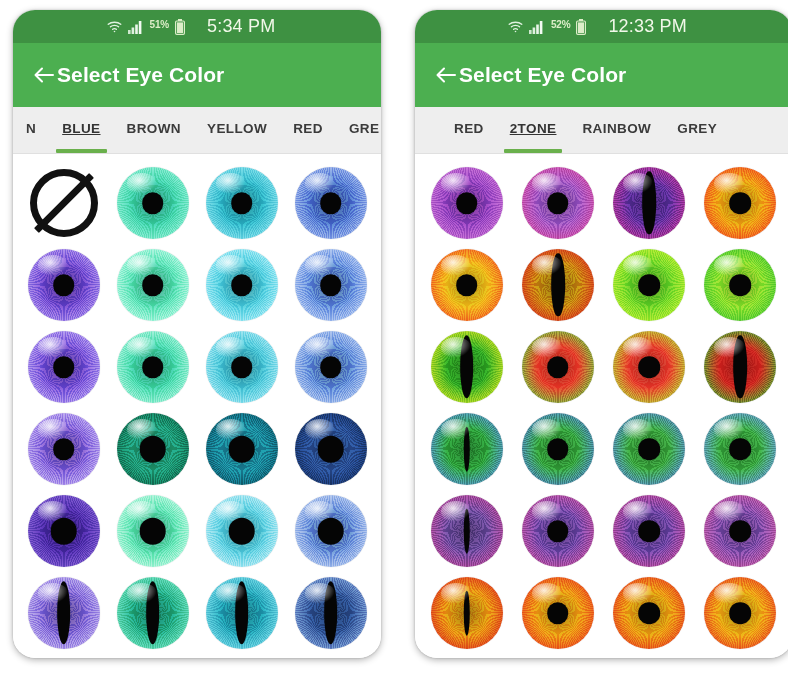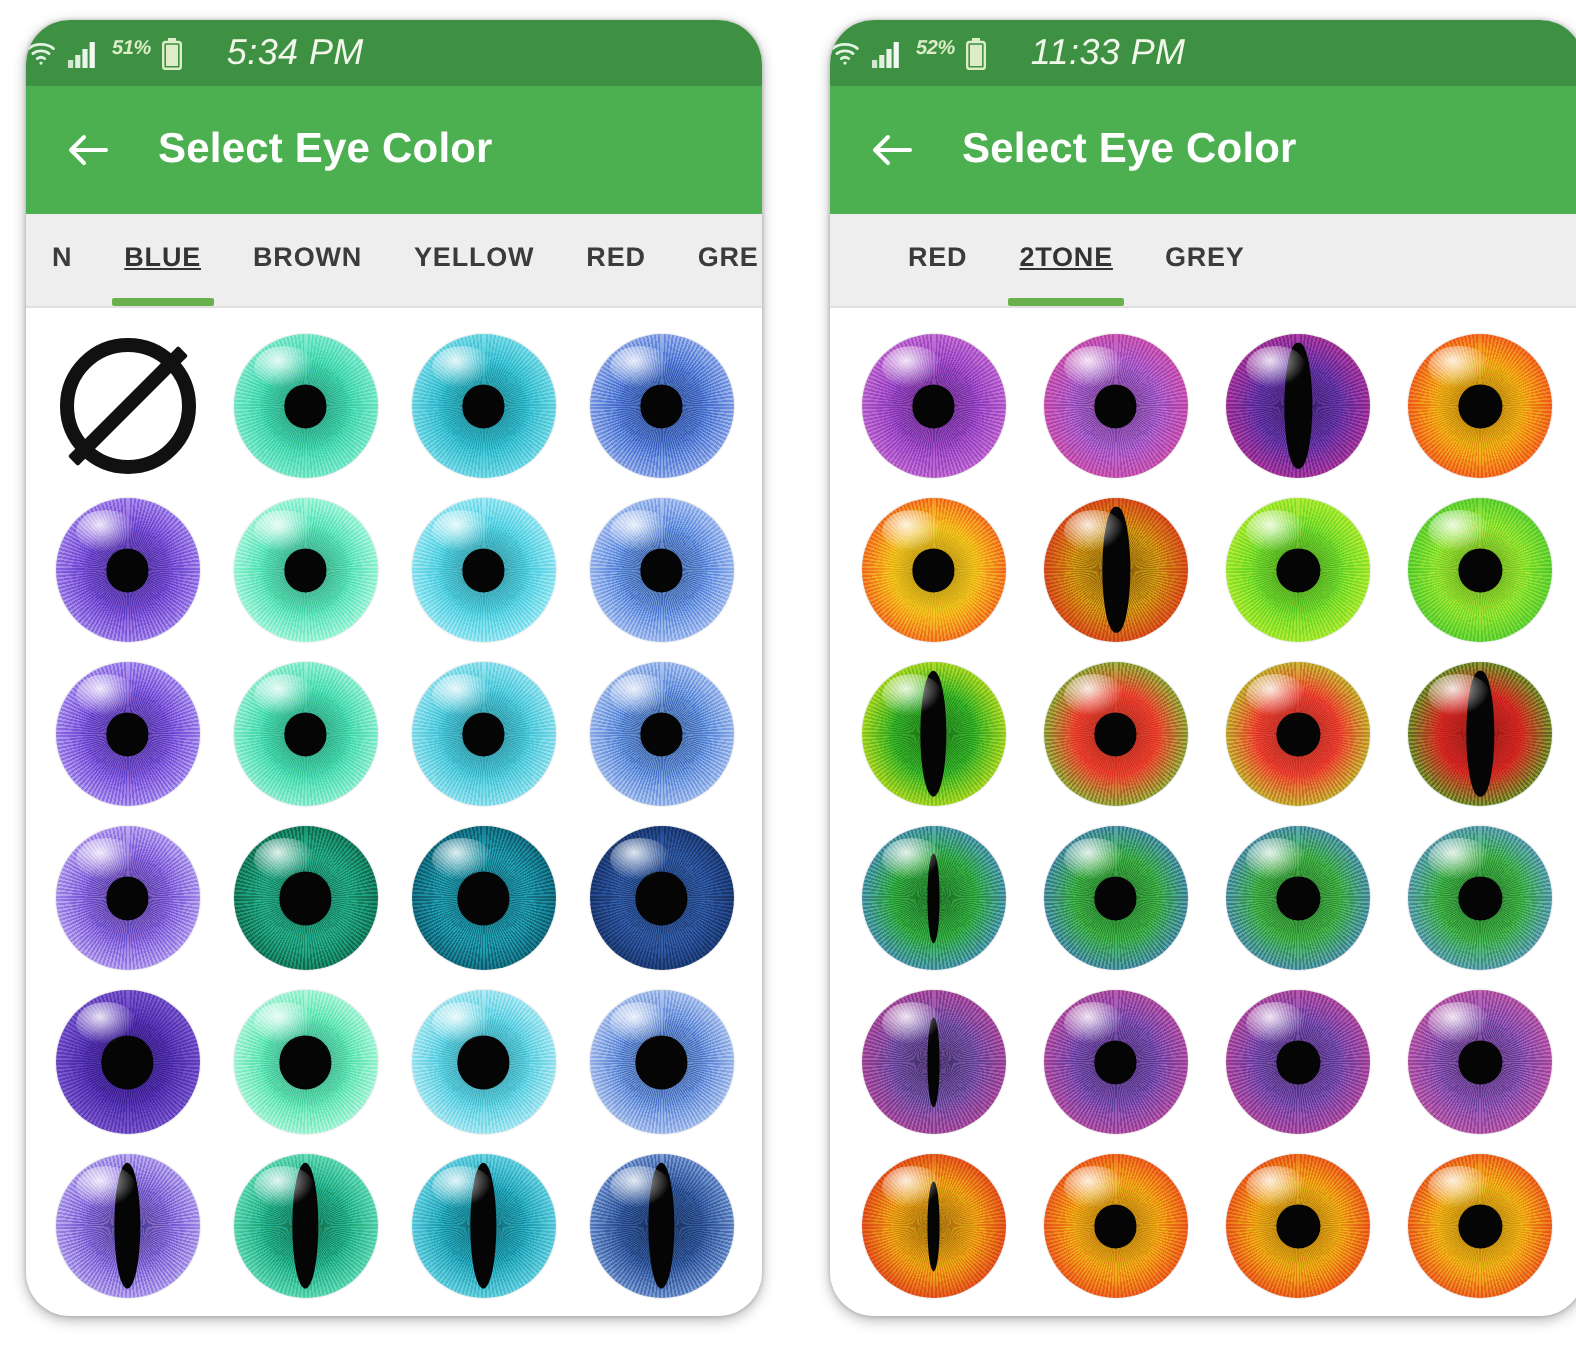--- a/index.html
+++ b/index.html
@@ -22,44 +22,42 @@
   }
   .phone.left  { left: 13px;  width: 368px; }
   .phone.right { left: 415px; width: 377px; }
 
   
   .statusbar {
     height: 33px;
     background: #3E9142;
     display: flex;
     align-items: center;
-    justify-content: flex-start;
+    justify-content: center;
     padding-right: 12px;
     gap: 6px;
     color: #e8f5e9;
-    font-style: italic;
   }
   .statusbar .sicon { display:flex; align-items:center; }
   .batt-pct {
     font-size: 10px; font-weight: bold; letter-spacing: -0.2px;
     color: #dcedc8; position: relative; top: -2px;
   }
   .clock {
     font-size: 18px; font-weight: 400; color:#f1f8e9;
     letter-spacing: 0.2px; margin-left: 16px;
   }
 
   
   .appbar {
     height: 64px;
     background: #4CAF50;
     display: flex;
     align-items: center;
     padding-left: 18px;
-    gap: 22px;
   }
   .back-btn { width: 26px; height: 26px; display:flex; align-items:center; justify-content:center; cursor:pointer; }
   .appbar-title {
     color: #ffffff;
     font-size: 21px;
     font-weight: bold;
     letter-spacing: 0.1px;
   }
 
   
@@ -455,21 +453,21 @@
           </svg>
         </span>
         <span class="batt-pct">52%</span>
         <span class="sicon">
           <svg width="10" height="16" viewBox="0 0 10 16">
             <rect x="3" y="0" width="4" height="2" fill="#dcedc8"></rect>
             <rect x="0.6" y="2" width="8.8" height="13.4" rx="1.2" fill="none" stroke="#dcedc8" stroke-width="1.2"></rect>
             <rect x="2" y="3.4" width="6" height="10.6" fill="#dcedc8"></rect>
           </svg>
         </span>
-        <span class="clock">11:33 PM</span>
+        <span class="clock">12:33 PM</span>
       </div>
       <div class="appbar">
         <div class="back-btn">
           <svg width="24" height="20" viewBox="0 0 24 20" fill="none" stroke="#ffffff" stroke-width="2" stroke-linecap="round" stroke-linejoin="round">
             <line x1="21" y1="10" x2="4" y2="10"></line>
             <polyline points="10,3.5 3.5,10 10,16.5"></polyline>
           </svg>
         </div>
         <div class="appbar-title">Select Eye Color</div>
       </div>
@@ -480,20 +478,24 @@
         </div>
         <div class="tab">
           <span class="tlabel">RED</span>
           <span class="tindicator"></span>
         </div>
         <div class="tab active">
           <span class="tlabel">2TONE</span>
           <span class="tindicator"></span>
         </div>
         <div class="tab">
+          <span class="tlabel">RAINBOW</span>
+          <span class="tindicator"></span>
+        </div>
+        <div class="tab">
           <span class="tlabel">GREY</span>
           <span class="tindicator"></span>
         </div>
       </div>
       <div class="grid">
         <div class="cell">
           <div class="eye" style="background: radial-gradient(circle, rgb(142, 63, 191) 18%, rgb(142, 63, 191) 40%, rgb(200, 107, 208) 86%, rgb(200, 107, 208) 100%);">
             <div class="fibers"></div>
             <div class="shade"></div>
             <div class="pupil round"></div>

